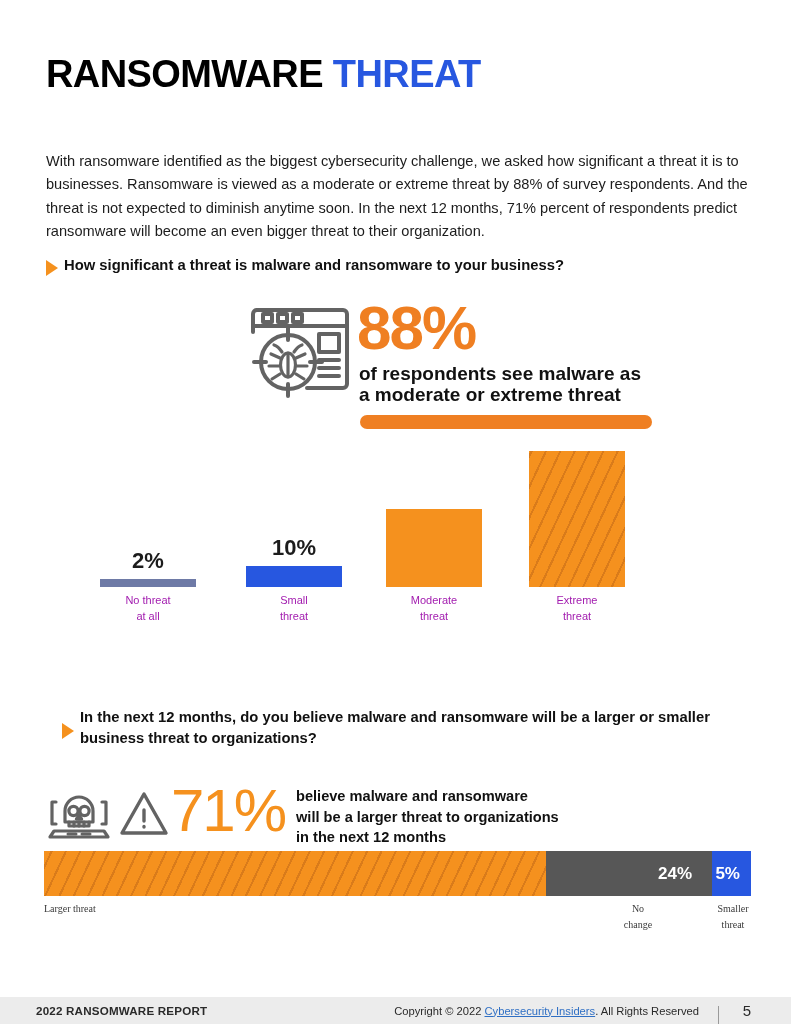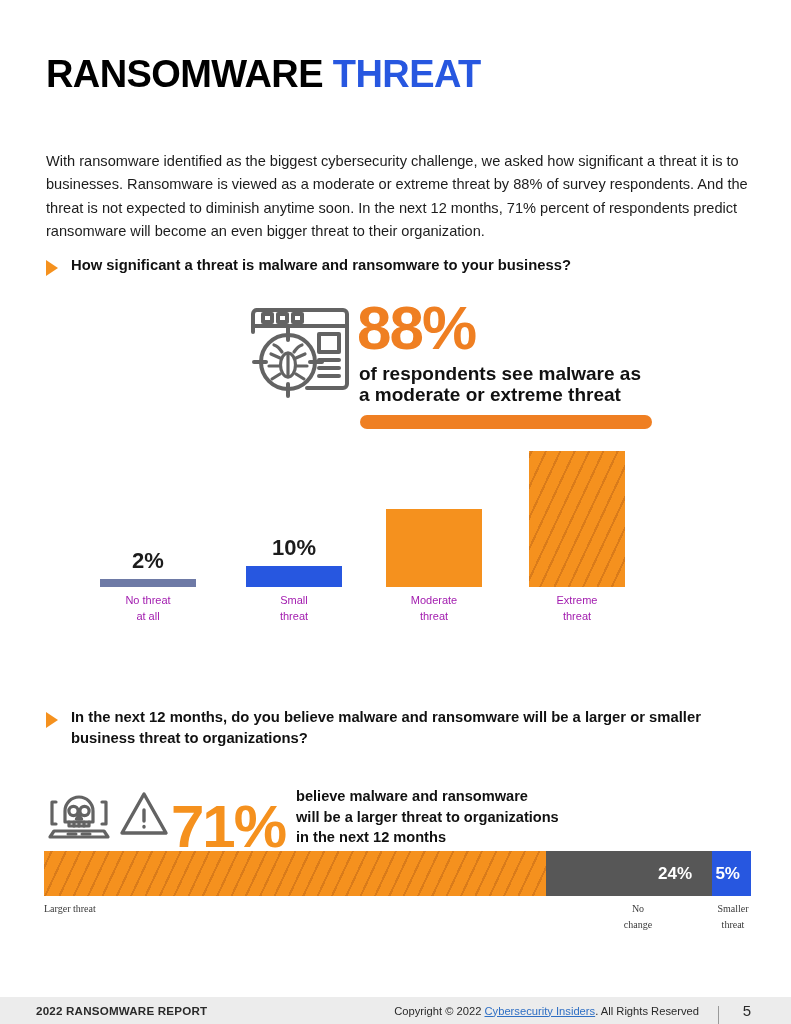--- a/index.html
+++ b/index.html
@@ -45,24 +45,24 @@
     font-size: 14.6px;
     line-height: 23.5px;
     color: #1c1c1c;
   }
 
   
   .question {
     position: absolute;
     display: flex;
     align-items: flex-start;
-    gap: 13px;
+    gap: 6px;
   }
   .q1 { left: 46px; top: 255px; width: 700px; }
-  .q2 { left: 46px; top: 707px; width: 712px; }
+  .q2 { left: 62px; top: 707px; width: 712px; align-items: center; }
   .bullet-tri {
     flex: 0 0 auto;
     width: 0;
     height: 0;
     margin-top: 5px;
     border-top: 8px solid transparent;
     border-bottom: 8px solid transparent;
     border-left: 12px solid #f5911e;
   }
   .q-text {
@@ -181,25 +181,24 @@
     left: 119px;
     top: 788px;
     width: 50px;
     height: 52px;
   }
   .big-71 {
     position: absolute;
     left: 171px;
     top: 779px;
     font-size: 60px;
-    font-weight: bold;
+    font-weight: normal;
     color: #f5911e;
     letter-spacing: -2px;
     line-height: 64px;
-    margin-top: 16px;
   }
   .sub-71 {
     position: absolute;
     left: 296px;
     top: 786px;
     font-size: 14.6px;
     font-weight: bold;
     line-height: 20.5px;
     color: #111111;
   }

